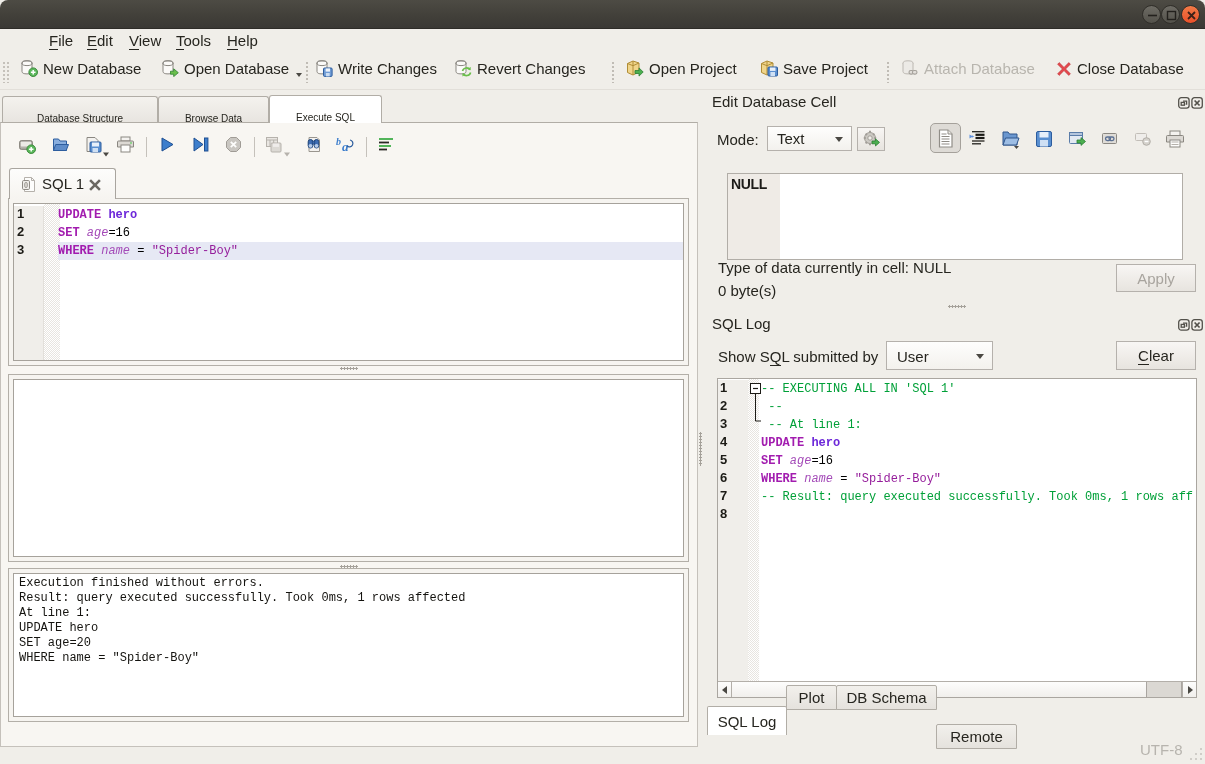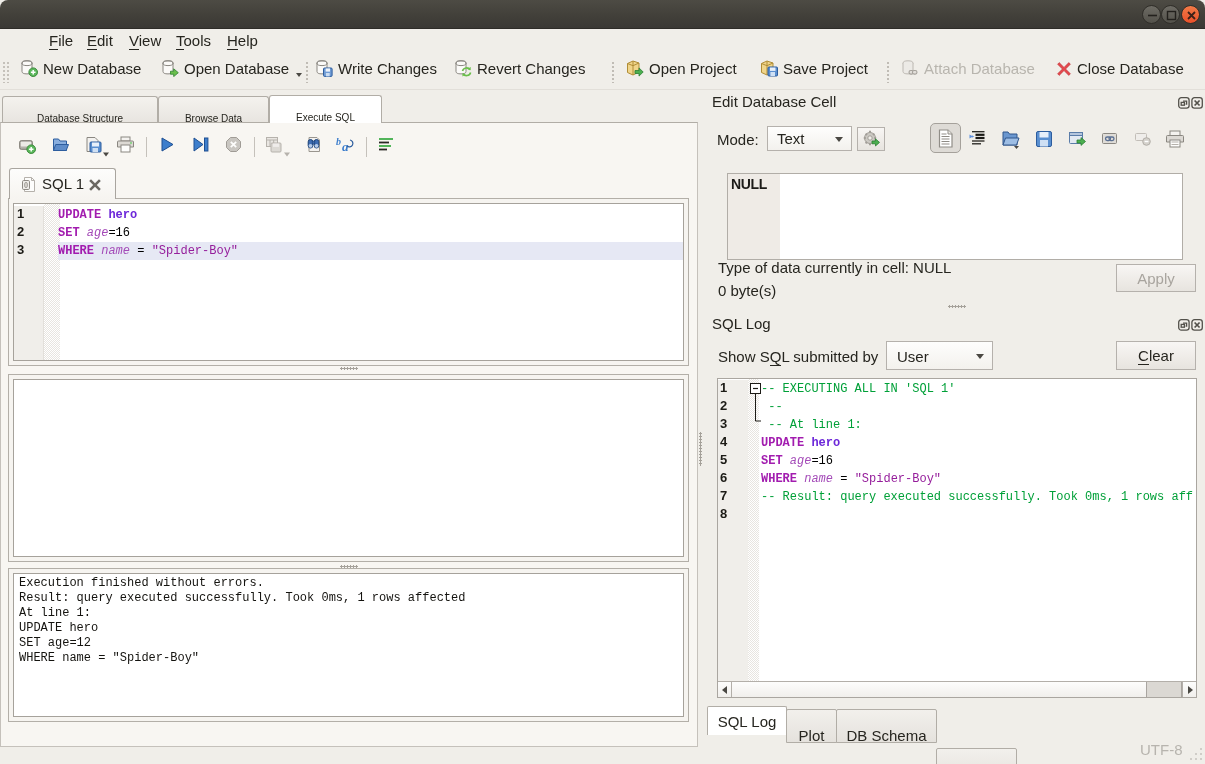--- a/index.html
+++ b/index.html
@@ -100,23 +100,23 @@
   background-size:2px 2px; }
 .hscroll { position:absolute; left:0; right:0; bottom:0; height:16px; border-top:1px solid #b3afa9;
   background:linear-gradient(#fdfdfc,#f1efec); }
 .hscroll .la, .hscroll .ra { position:absolute; top:0; bottom:0; width:14px; }
 .hscroll .la { left:0; border-right:1px solid #b3afa9; }
 .hscroll .ra { right:0; border-left:1px solid #b3afa9; }
 .hscroll .thumb { position:absolute; top:0px; bottom:0px; left:428px; width:36px;
   background:#dbd8d3; border-left:1px solid #a9a5a0; border-right:1px solid #a9a5a0; }
 .arrglyph { position:absolute; top:4px; width:0; height:0; }
 
-.btab { position:absolute; top:709px; height:34px; background:linear-gradient(#f2f0ec,#e5e2dd);
+.btab { position:absolute; top:685px; height:25px; background:linear-gradient(#f2f0ec,#e5e2dd);
   border:1px solid #b1ada6; border-radius:2px 2px 0 0; font-size:15px; color:#26251f;
-  text-align:center; padding-top:17px; }
+  text-align:center; padding-top:3px; }
 .btab.sel { background:#fff; top:706px; height:29px; padding-top:6px; z-index:2; border-bottom:none; }
 .utf { position:absolute; left:1140px; top:741px; font-size:15px; color:#b7b4ae; }
 </style>
 </head>
 <body>
 <div class="win">
 
   <div class="titlebar">
     <div class="wbtn" style="left:1142px;">
         <svg width="15" height="15">
@@ -307,21 +307,21 @@
     <div class="inner"></div>
   </div>
   <div class="spdots" style="left:340px; top:565px;"></div>
 
   <div class="lbox" style="top:568px; height:154px;">
     <div class="inner">
         <div class="msg">Execution finished without errors.
 Result: query executed successfully. Took 0ms, 1 rows affected
 At line 1:
 UPDATE hero
-SET age=12
+SET age=20
 WHERE name = "Spider-Boy"</div>
       </div>
   </div>
 
   <div class="rpanel"></div>
   <div style="position:absolute; left:699px; top:432px; width:3px; height:34px; background-image:radial-gradient(circle,#a5a19a 1px,transparent 1.1px); background-size:3px 3px;"></div>
   <div class="dockhead" style="left:712px; top:93px;">Edit Database Cell</div>
   <div class="dockbtns" style="left:1178px; top:95px;"><svg width="25" height="12" viewBox="0 0 25 12">
         <rect x="0.7" y="0.7" width="10.4" height="10.4" rx="2.6" fill="none" stroke="#53514b" stroke-width="1.3"></rect>
         <path d="M5 4.2 h3.6 v3 h-1" fill="none" stroke="#53514b" stroke-width="1.3"></path>

